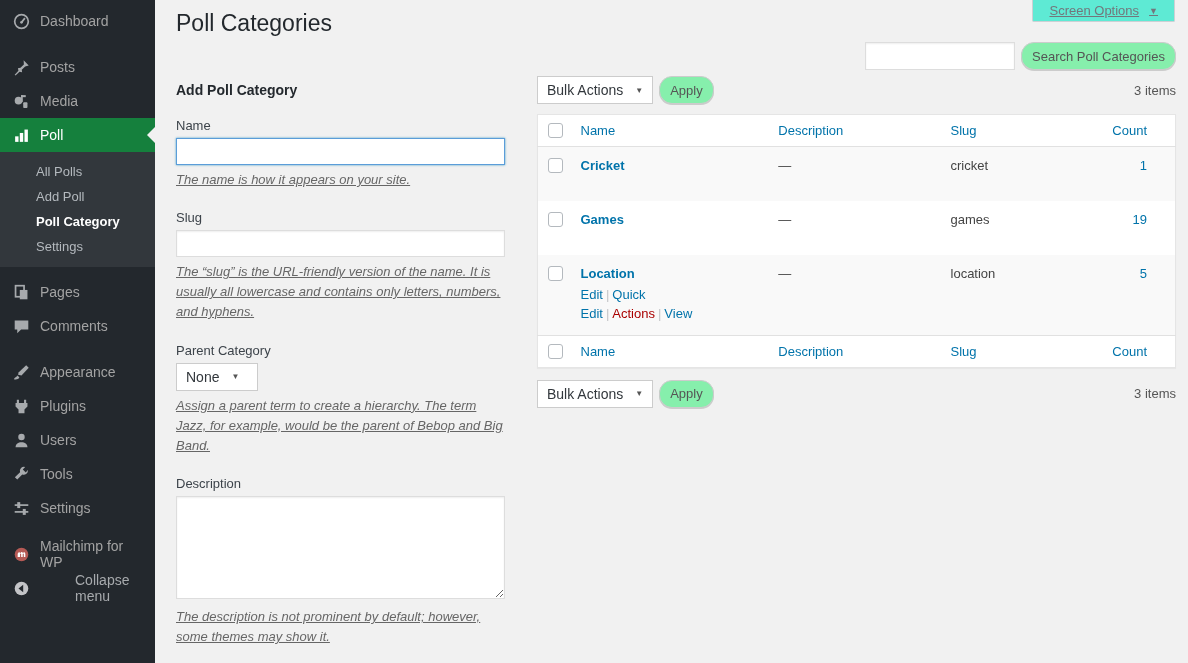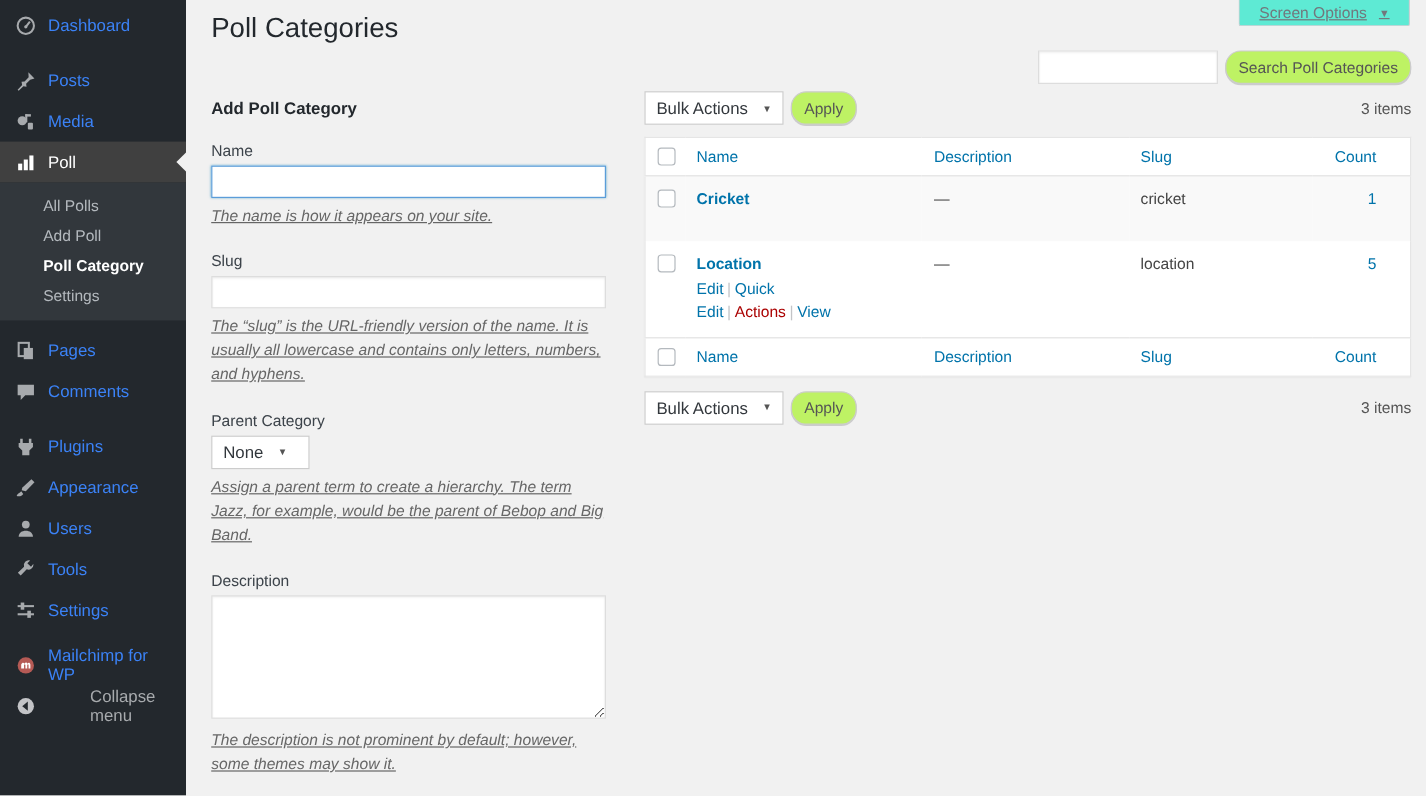--- a/index.html
+++ b/index.html
@@ -7,25 +7,25 @@
   body {
     font-family: "Liberation Sans", sans-serif;
     background:#f1f1f1; color:#444; font-size:13px;
     width:1188px; height:663px; overflow:hidden;
   }
   .wrap { display:flex; width:1188px; height:663px; }
 
   
   .sidebar { width:155px; flex:none; background:#23282d; padding-top:4px; }
   .menu-item { display:flex; align-items:center; height:34px; padding:0 8px 0 11px;
-    font-size:14px; color:#3b82f6; cursor:pointer; position:relative; }
+    font-size:14px; color:#a3a3a3; cursor:pointer; position:relative; }
   .menu-item .ic { width:20px; height:20px; margin-right:9px; flex:none;
     display:flex; align-items:center; justify-content:center; }
   .menu-item svg { fill:#a7aaad; }
-  .menu-item.active { background:#404040; color:#fff; }
+  .menu-item.active { background:#15803d; color:#fff; }
   .menu-item.active svg { fill:#fff; }
   .menu-item.active::after { content:""; position:absolute; right:0; top:50%; margin-top:-8px;
     border:8px solid transparent; border-right-color:#f1f1f1; }
   .menu-sep { height:12px; }
   .submenu { background:#32373c; padding:7px 0 8px; }
   .submenu-link { display:block; padding:5px 0 5px 36px; font-size:13px;
     color:#b4b9be; text-decoration:none; cursor:pointer; }
   .submenu-link.current { color:#fff; font-weight:bold; }
   .menu-item.dim { color:#a7aaad;gap:35px; }
 
@@ -34,21 +34,21 @@
   .screen-options { position:absolute; top:0; right:13px; background:#5eead4;
     border:1px solid #ccd0d4; border-top:none; border-radius:0 0 2px 2px;
     padding:3px 16px; font-size:13px; color:#72777c; display:flex; align-items:center;
     gap:10px; cursor:pointer;text-decoration:underline; }
   .screen-options .arrow { font-size:9px; color:#72777c; }
   h1.page-title { font-size:23px; font-weight:400; color:#23282d; margin:0;
     padding:9px 0 4px; line-height:29px; }
   .search-box { position:absolute; top:42px; right:12px; display:flex; gap:6px; }
   .search-box input { width:150px; height:28px; border:1px solid #ddd; background:#fff;
     box-shadow:inset 0 1px 2px rgba(0,0,0,.07); padding:3px 5px; font-size:14px; font-family:inherit; }
-  .btn { background:#bef264; border:1px solid #ccc; border-radius:13px; color:#555;
+  .btn { background:#86efac; border:1px solid #ccc; border-radius:13px; color:#555;
     height:28px; padding:0 10px; font-size:13px; box-shadow:0 1px 0 #ccc;
     cursor:pointer; font-family:inherit; }
 
   .columns { display:flex; gap:32px; margin-top:34px; align-items:flex-start; }
   .col-form { width:329px; flex:none; }
   .col-table { flex:1; min-width:0; }
 
   
   .form-title { font-size:14px; font-weight:700; color:#23282d; margin:6px 0 0; }
   .field { margin-top:20px; }
@@ -157,33 +157,33 @@
         <svg width="17" height="17" viewBox="0 0 20 20">
             <path d="M2 3h16v10.5H9.5L5 18v-4.5H2z"></path>
           </svg>
       </span>
       <span>Comments</span>
     </div>
     <div class="menu-sep"></div>
     <div class="menu-item">
       <span class="ic">
         <svg width="17" height="17" viewBox="0 0 20 20">
-            <path d="M7 2v4h6V2h2.5v4H17v4l-3.5 3.5V18h-7v-4.5L3 10V6h1.5V2z"></path>
-          </svg>
-      </span>
-      <span>Plugins</span>
-    </div>
-    <div class="menu-item">
-      <span class="ic">
-        <svg width="17" height="17" viewBox="0 0 20 20">
             <path d="M15.5 1.5l3 3-8.5 9-4-1 0.5-2.5z"></path>
             <path d="M5.5 13.5c-1.5 2-3.5 2-4.5 4.5 2.5.5 5 .5 6.5-2z"></path>
           </svg>
       </span>
       <span>Appearance</span>
+    </div>
+    <div class="menu-item">
+      <span class="ic">
+        <svg width="17" height="17" viewBox="0 0 20 20">
+            <path d="M7 2v4h6V2h2.5v4H17v4l-3.5 3.5V18h-7v-4.5L3 10V6h1.5V2z"></path>
+          </svg>
+      </span>
+      <span>Plugins</span>
     </div>
     <div class="menu-item">
       <span class="ic">
         <svg width="17" height="17" viewBox="0 0 20 20">
             <circle cx="10" cy="6" r="3.8"></circle>
             <path d="M3 18c0-4 3.2-6 7-6s7 2 7 6z"></path>
           </svg>
       </span>
       <span>Users</span>
     </div>
@@ -303,20 +303,27 @@
               <th class="count-col"><a class="col-link">Count</a></th>
             </tr>
           </thead>
           <tbody>
             <tr>
               <td class="cb-col"><input type="checkbox" class="cb" style=""></td>
               <td><a class="row-name-link">Cricket</a></td>
               <td class="desc-cell">—</td>
               <td class="slug-cell">cricket</td>
               <td class="count-col"><a class="count-link">1</a></td>
+            </tr>
+            <tr>
+              <td class="cb-col"><input type="checkbox" class="cb" style=""></td>
+              <td><a class="row-name-link">Games</a></td>
+              <td class="desc-cell">—</td>
+              <td class="slug-cell">games</td>
+              <td class="count-col"><a class="count-link">19</a></td>
             </tr>
             <tr>
               <td class="cb-col"><input type="checkbox" class="cb" style=""></td>
               <td>
                 <a class="row-name-link">Location</a>
                 <div class="row-actions">
                   <a>Edit</a><span class="sep">|</span><a>Quick Edit</a><span class="sep">|</span><a class="delete">Actions</a><span class="sep">|</span><a>View</a>
                 </div>
               </td>
               <td class="desc-cell">—</td>

